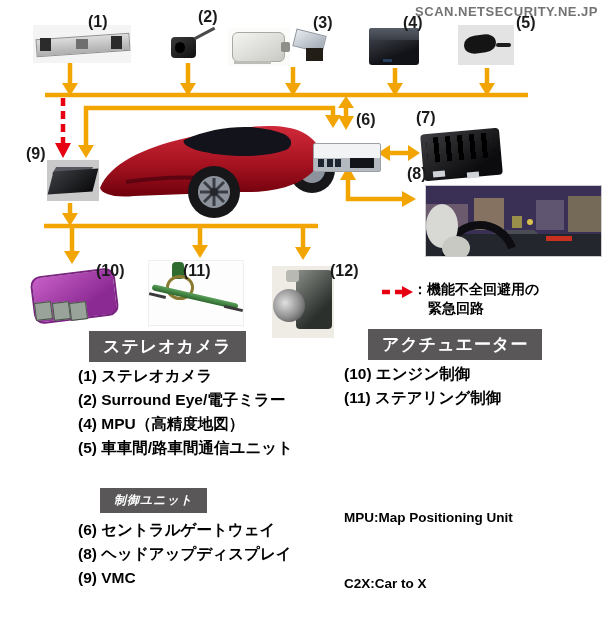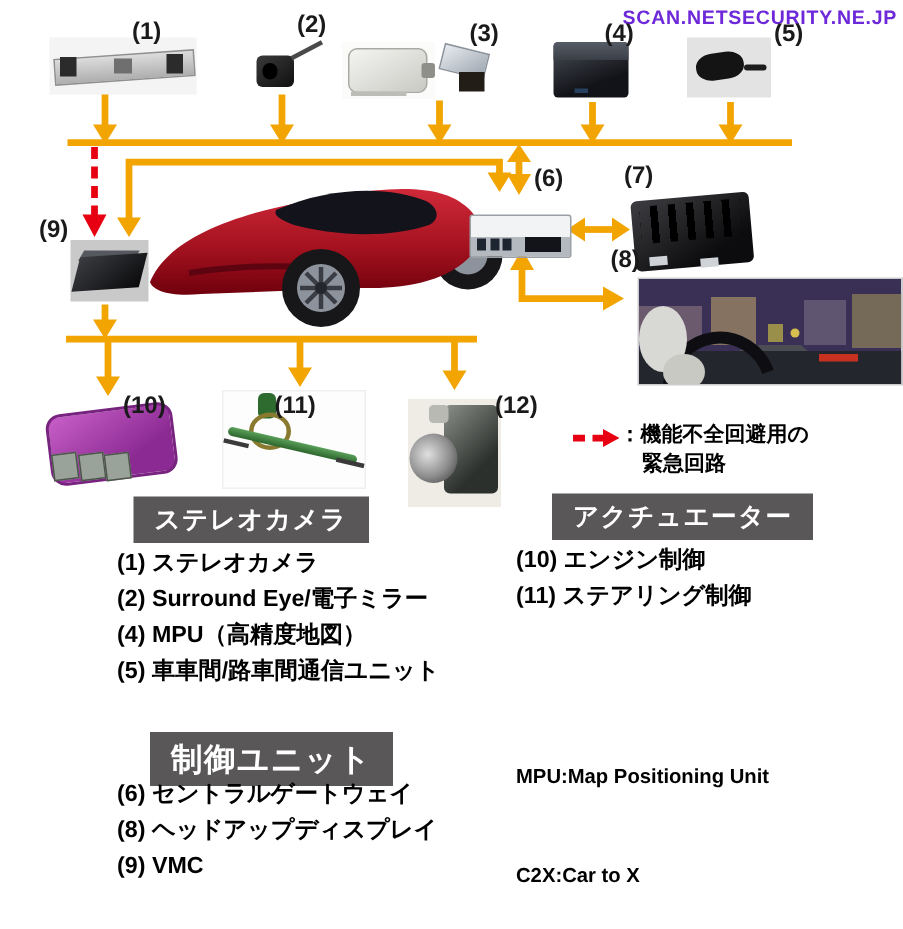--- a/index.html
+++ b/index.html
@@ -1,18 +1,18 @@
 <!DOCTYPE html>
 <html style="--bus: #F2A400; --emergency: #E60012; --headerBg: #595757; --headerText: #FFFFFF;"><head>
 <meta charset="utf-8">
 <style>
   html,body{margin:0;padding:0;background:#fff;}
   .stage{position:relative;width:602px;height:619px;background:#fff;overflow:hidden;
          font-family:"Liberation Sans","DejaVu Sans",sans-serif;color:#111;}
-  .watermark{position:absolute;top:4px;right:4px;font-size:13px;font-weight:bold;color:#6d28d9;
+  .watermark{position:absolute;top:4px;right:4px;font-size:13px;font-weight:bold;color:#737373;
              letter-spacing:.5px;text-shadow:0 0 2px #fff,0 0 2px #fff;}
   svg.wires{position:absolute;left:0;top:0;pointer-events:none;}
   .wire{stroke:var(--bus);stroke-width:4.5;fill:none;}
   .head{fill:var(--bus);}
   .ewire{stroke:var(--emergency);stroke-width:4.5;fill:none;stroke-dasharray:8 5;}
   .ehead{fill:var(--emergency);}
   .co{position:absolute;font-size:16px;font-weight:bold;color:#1a1a1a;white-space:nowrap;}
   .photo{position:absolute;}
   .photo *{position:absolute;}
   
@@ -251,40 +251,40 @@
 
   <span class="co" style="left:88px;top:13px;">(1)</span>
   <span class="co" style="left:198px;top:8px;">(2)</span>
   <span class="co" style="left:313px;top:14px;">(3)</span>
   <span class="co" style="left:403px;top:14px;">(4)</span>
   <span class="co" style="left:516px;top:14px;">(5)</span>
   <span class="co" style="left:356px;top:111px;">(6)</span>
   <span class="co" style="left:416px;top:109px;">(7)</span>
   <span class="co" style="left:407px;top:165px;">(8)</span>
   <span class="co" style="left:26px;top:145px;">(9)</span>
-  <span class="co" style="left:82px;top:262px;">(10)</span>
+  <span class="co" style="left:96px;top:262px;">(10)</span>
   <span class="co" style="left:183px;top:262px;">(11)</span>
   <span class="co" style="left:330px;top:262px;">(12)</span>
 
   <svg style="position:absolute;left:380px;top:283px;" width="36" height="18" viewBox="0 0 36 18">
     <line x1="2" y1="9" x2="22" y2="9" class="ewire" stroke-dasharray="6 4"></line>
     <polygon points="22,3 22,15 33,9" class="ehead"></polygon>
   </svg>
   <div class="legendtxt" style="left:413px;top:281px;">：機能不全回避用の</div>
   <div class="legendtxt" style="left:428px;top:300px;">緊急回路</div>
 
   <div class="hdr" style="left:89px;top:331px;">ステレオカメラ</div>
   <div class="list" style="left:78px;top:364px;">
     <div>(1) ステレオカメラ</div>
     <div>(2) Surround Eye/電子ミラー</div>
     <div>(4) MPU（高精度地図）</div>
     <div>(5) 車車間/路車間通信ユニット</div>
   </div>
 
-  <div class="hdr" style="left:100px;top:488px;font-size:21px;">制御ユニット</div>
+  <div class="hdr" style="left:100px;top:488px;font-size:12px;font-style:italic;">制御ユニット</div>
   <div class="list" style="left:78px;top:518px;">
     <div>(6) セントラルゲートウェイ</div>
     <div>(8) ヘッドアップディスプレイ</div>
     <div>(9) VMC</div>
   </div>
 
   <div class="hdr" style="left:368px;top:329px;font-family:Liberation Serif, serif;">アクチュエーター</div>
   <div class="list" style="left:344px;top:362px;">
     <div>(10) エンジン制御</div>
     <div>(11) ステアリング制御</div>

